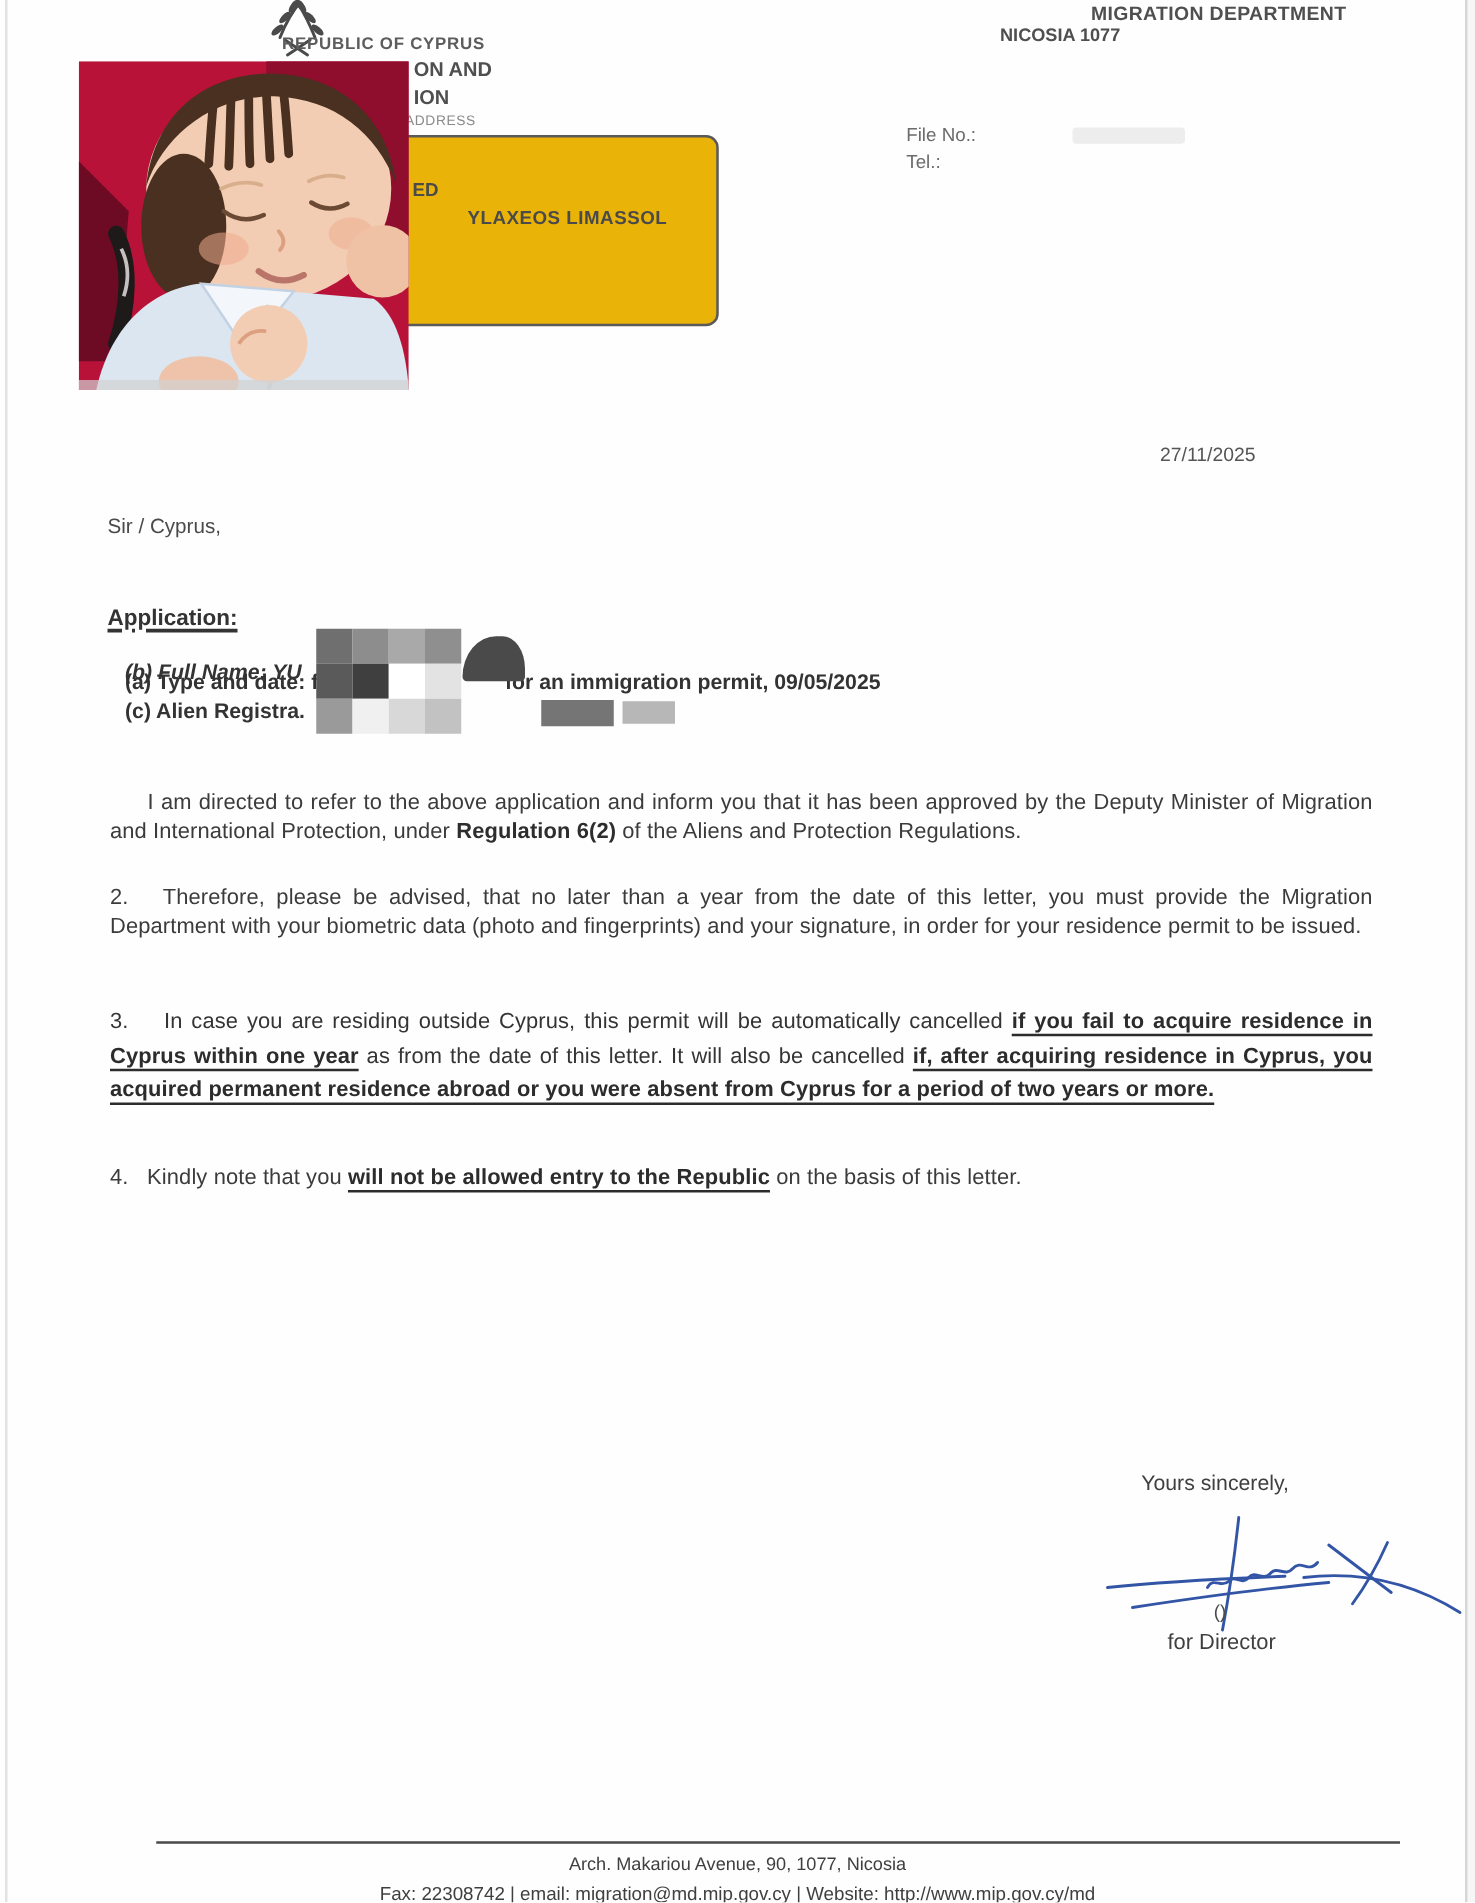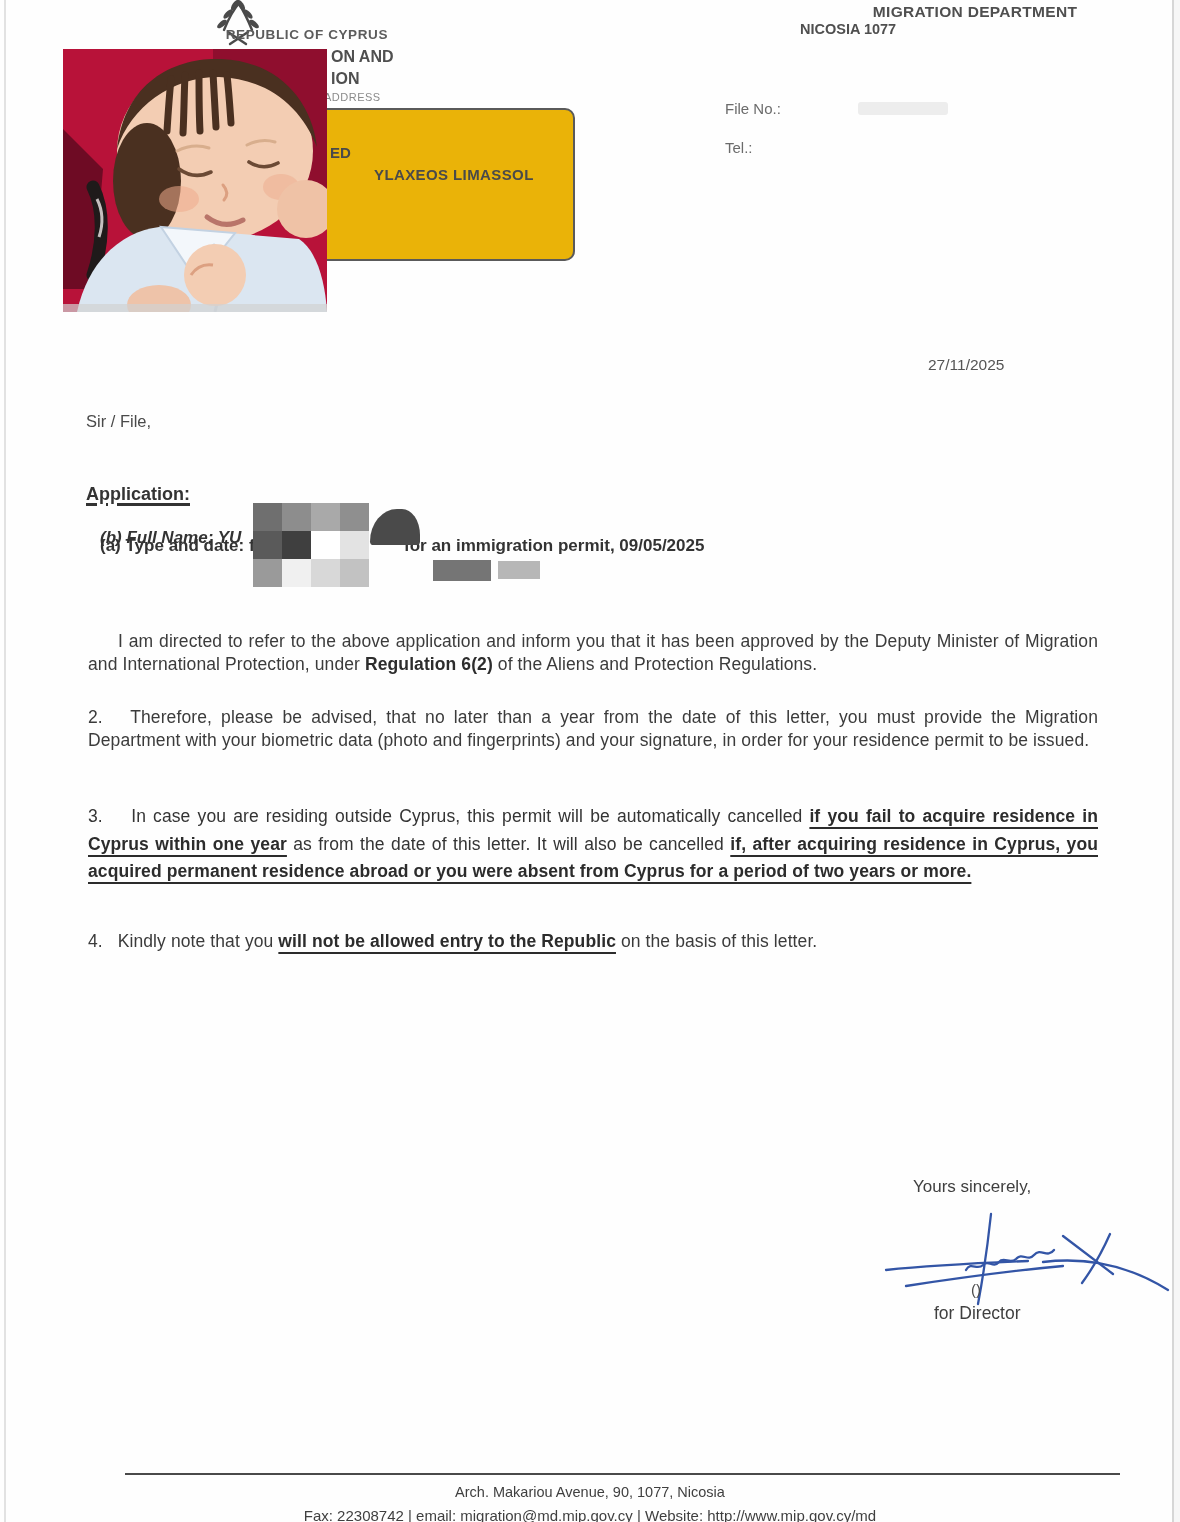--- a/index.html
+++ b/index.html
@@ -24,21 +24,21 @@
     font-size:15.5px; font-weight:700; letter-spacing:.3px; color:#4f4f4f; line-height:21px; }
   .dept-city { left:800px; top:21px; width:350px; text-align:left;
     font-size:14.5px; font-weight:700; color:#4f4f4f; }
   .min-frag { font-size:16px; font-weight:700; color:#4f4f4f; }
   .addr-label { font-size:11px; letter-spacing:.5px; color:#8a8a8a; }
   .recipient-box { left:300px; top:108px; width:275px; height:153px;
     border:2px solid #5a5a5a; border-radius:10px; background:#eab308; }
   .recipient-box .l1 { position:absolute; left:28px; top:34px; font-size:15px; font-weight:700; color:#4a4a4a; }
   .recipient-box .l2 { position:absolute; left:28px; top:56px; font-size:15px; font-weight:700; color:#4a4a4a; letter-spacing:.4px;margin-left:44px; }
   .file-label { left:725px; top:100px; font-size:15px; color:#6b6b6b; }
-  .tel-label  { left:725px; top:139px; font-size:15px; color:#6b6b6b; }
+  .tel-label  { left:725px; top:121px; font-size:15px; color:#6b6b6b; }
   .file-smudge { left:858px; top:102px; width:90px; height:13px; background:#ededed; border-radius:3px; }
 
   .photo { left:63px; top:49px; width:264px; height:263px; }
 
   .letter-date { left:928px; top:356px; font-size:15.5px; color:#555; }
   .salutation  { left:86px;  top:412px; font-size:16.5px; color:#4a4a4a; }
 
   .app-heading { left:86px; top:484px; font-size:18px; font-weight:700; color:#333;
     text-decoration:underline; text-decoration-thickness:2.5px; text-underline-offset:3px; }
   .app-line { left:100px; width:900px; font-size:17px; font-weight:700; color:#333; }
@@ -153,28 +153,29 @@
     <path d="M150,195 C160,215 158,240 152,263" stroke="#c3d2e2" stroke-width="3" fill="none"></path>
 
     <circle cx="152" cy="226" r="31" fill="#f3cdb3"></circle>
     <path d="M128,226 q8,-12 22,-10" stroke="#dca081" stroke-width="3" fill="none"></path>
     <circle cx="243" cy="160" r="29" fill="#efc2a6"></circle>
     <ellipse cx="96" cy="256" rx="32" ry="20" fill="#eec3a9"></ellipse>
     <rect x="0" y="255" width="264" height="8" fill="#d2d2d2" opacity="0.7"></rect>
   </svg>
 
   <div class="abs letter-date">27/11/2025</div>
-  <div class="abs salutation">Sir / File,</div>
+  <div class="abs salutation">Sir / Cyprus,</div>
 
   <div class="abs app-heading">Application:</div>
   <div class="abs app-line app-a">
     <span>(a) Type and date: f</span>
     <span class="app-a-suffix">for an immigration permit, 09/05/2025</span>
   </div>
   <div class="abs app-line app-b">(b) Full Name: YU</div>
+  <div class="abs app-line app-c">(c) Alien Registra.</div>
 
   <div class="abs redaction-mosaic">
       <div style="background: rgb(111, 111, 111);"></div>
       <div style="background: rgb(141, 141, 141);"></div>
       <div style="background: rgb(169, 169, 169);"></div>
       <div style="background: rgb(143, 143, 143);"></div>
       <div style="background: rgb(90, 90, 90);"></div>
       <div style="background: rgb(63, 63, 63);"></div>
       <div style="background: rgb(255, 255, 255);"></div>
       <div style="background: rgb(227, 227, 227);"></div>

